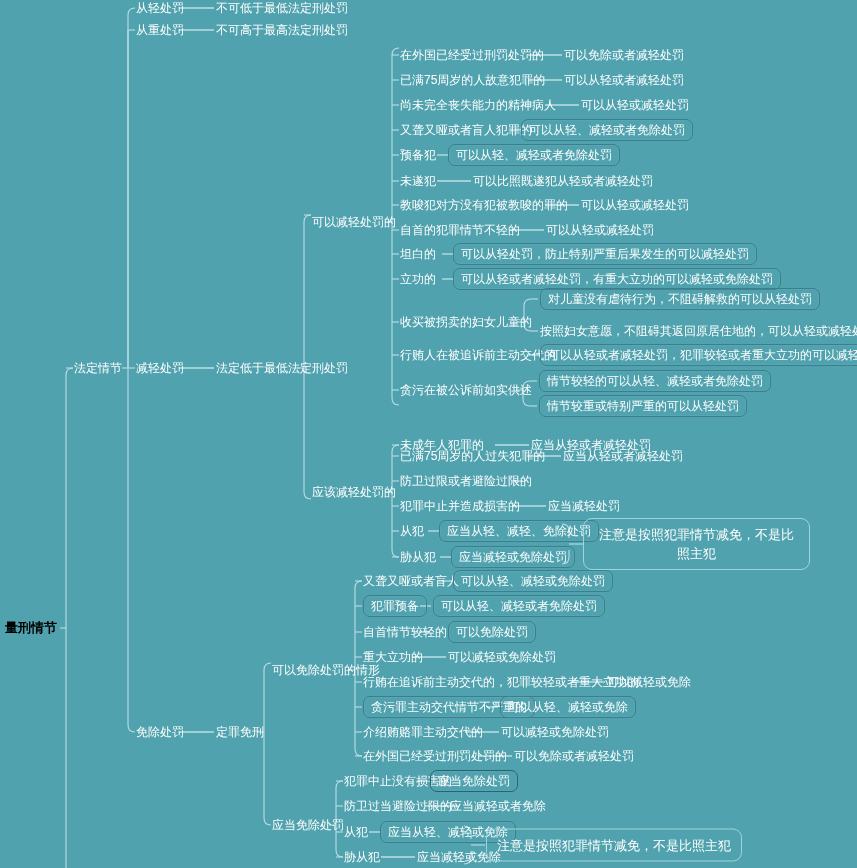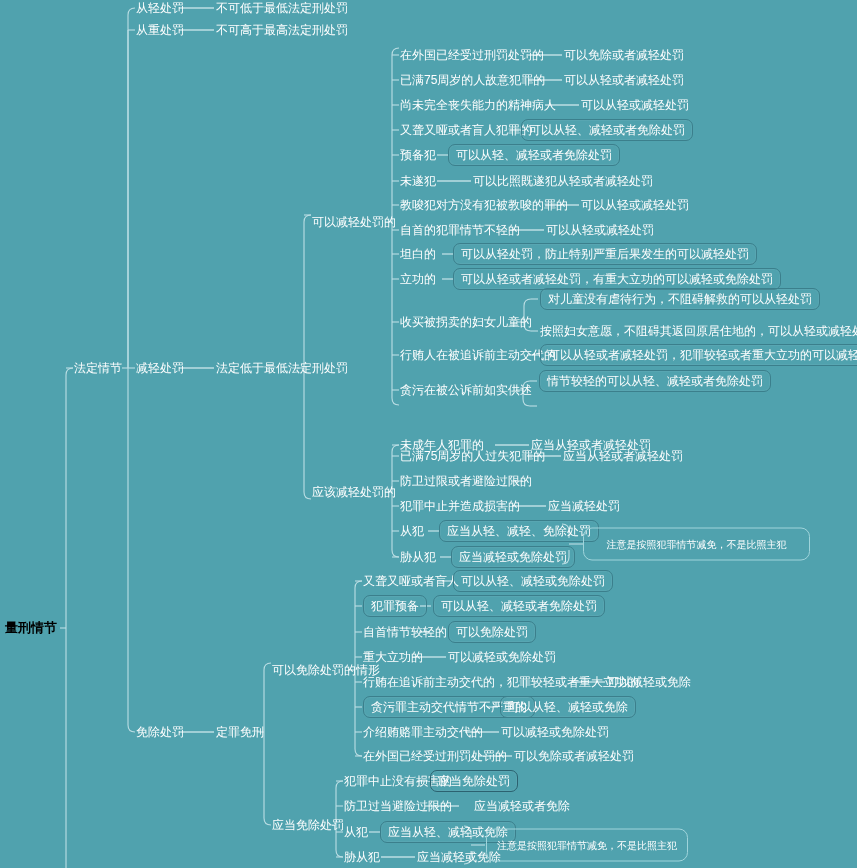--- a/index.html
+++ b/index.html
@@ -36,21 +36,21 @@
     box-shadow:0 0 0 1px rgba(255,255,255,0.05) inset;
   }
   .node.boxed.dark{
     border-color:#2c6270;
   }
   .node.note{
     border:1px solid #9fd4db;
     border-radius:9px;
     padding:6px 10px;
     white-space:normal;
-    font-size:10px;
+    font-size:13px;
     line-height:19px;
     text-align:center;
   }
 </style>
 </head>
 <body>
 
 <div id="map">
 
   <svg class="links" viewBox="0 0 857 868">
@@ -241,20 +241,21 @@
 
   <div class="node plain" style="left:400px;top:322px;">收买被拐卖的妇女儿童的</div>
   <div class="node boxed" style="left:540px;top:299px;">对儿童没有虐待行为，不阻碍解救的可以从轻处罚</div>
   <div class="node plain" style="left:540px;top:331px;">按照妇女意愿，不阻碍其返回原居住地的，可以从轻或减轻处罚</div>
 
   <div class="node plain" style="left:400px;top:355px;">行贿人在被追诉前主动交代的</div>
   <div class="node boxed" style="left:540px;top:355px;">可以从轻或者减轻处罚，犯罪较轻或者重大立功的可以减轻或者免除处罚</div>
 
   <div class="node plain" style="left:400px;top:390px;">贪污在被公诉前如实供述</div>
   <div class="node boxed" style="left:539px;top:381px;">情节较轻的可以从轻、减轻或者免除处罚</div>
+  <div class="node boxed" style="left:539px;top:406px;">情节较重或特别严重的可以从轻处罚</div>
 
   <div class="node plain" style="left:400px;top:445px;">未成年人犯罪的</div>
   <div class="node plain" style="left:531px;top:445px;">应当从轻或者减轻处罚</div>
 
   <div class="node plain" style="left:400px;top:456px;">已满75周岁的人过失犯罪的</div>
   <div class="node plain" style="left:563px;top:456px;">应当从轻或者减轻处罚</div>
 
   <div class="node plain" style="left:400px;top:481px;">防卫过限或者避险过限的</div>
 
   <div class="node plain" style="left:400px;top:506px;">犯罪中止并造成损害的</div>
@@ -289,21 +290,21 @@
   <div class="node plain" style="left:363px;top:732px;">介绍贿赂罪主动交代的</div>
   <div class="node plain" style="left:501px;top:732px;">可以减轻或免除处罚</div>
 
   <div class="node plain" style="left:363px;top:756px;">在外国已经受过刑罚处罚的</div>
   <div class="node plain" style="left:514px;top:756px;">可以免除或者减轻处罚</div>
 
   <div class="node plain" style="left:344px;top:781px;">犯罪中止没有损害的</div>
   <div class="node boxed dark" style="left:430px;top:781px;">应当免除处罚</div>
 
   <div class="node plain" style="left:344px;top:806px;">防卫过当避险过限的</div>
-  <div class="node plain" style="left:474px;top:806px;">应当减轻或者免除</div>
+  <div class="node plain" style="left:450px;top:806px;">应当减轻或者免除</div>
 
   <div class="node plain" style="left:344px;top:832px;">从犯</div>
   <div class="node boxed" style="left:380px;top:832px;">应当从轻、减轻或免除</div>
 
   <div class="node plain" style="left:344px;top:857px;">胁从犯</div>
   <div class="node plain" style="left:417px;top:857px;">应当减轻或免除</div>
 
   <div class="node note" style="left:486px;top:845px;white-space:nowrap;">注意是按照犯罪情节减免，不是比照主犯</div>
 
 </div>

